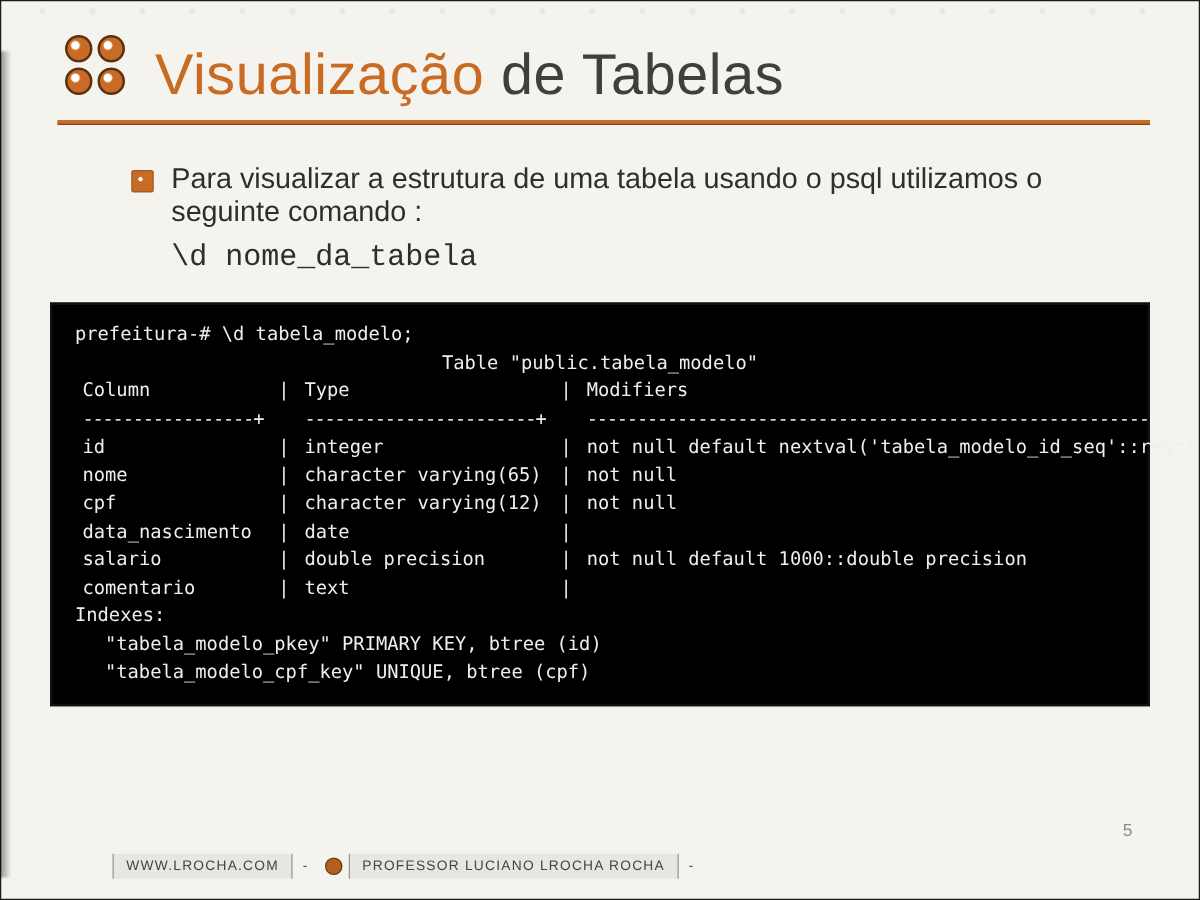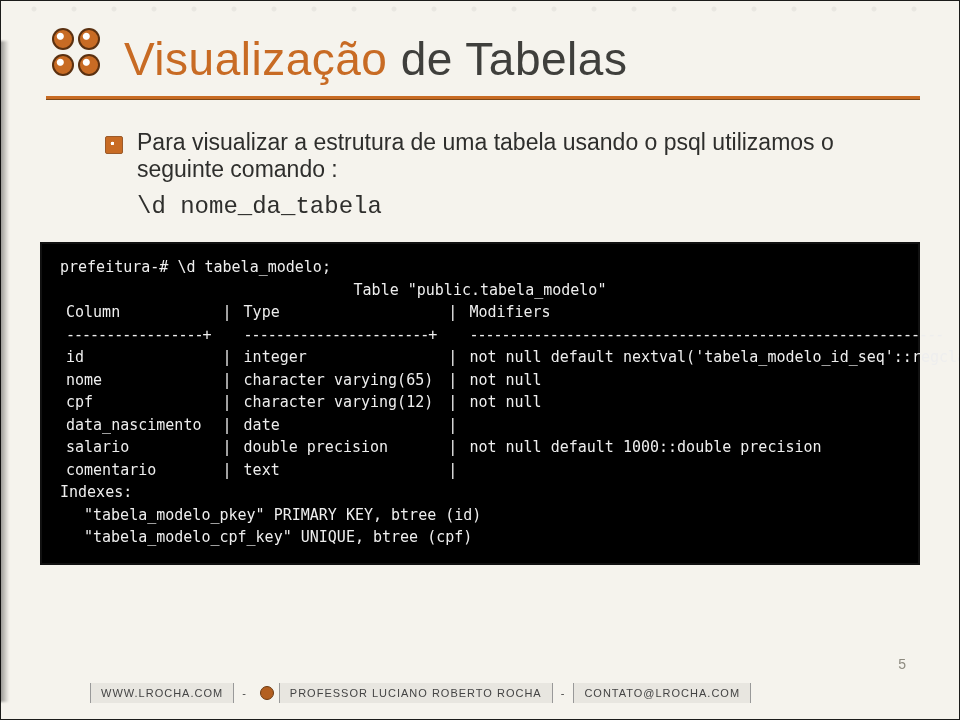--- a/index.html
+++ b/index.html
@@ -252,17 +252,16 @@
   <div style="padding-left:24px">"tabela_modelo_cpf_key" UNIQUE, btree (cpf)</div>
 </div>
 
 <div class="pagenum">5</div>
 
 <div class="footer">
   <div class="band">
     <span class="label">WWW.LROCHA.COM</span>
     <span style="padding:0 8px">-</span>
     <span class="dot"></span>
-    <span class="label">PROFESSOR LUCIANO ROBERTO ROCHA</span>
+    <span class="label">PROFESSOR LUCIANO LROCHA ROCHA</span>
     <span style="padding:0 8px">-</span>
-    <span class="label">CONTATO@LROCHA.COM</span>
   </div>
 </div>
 
 </body></html>

